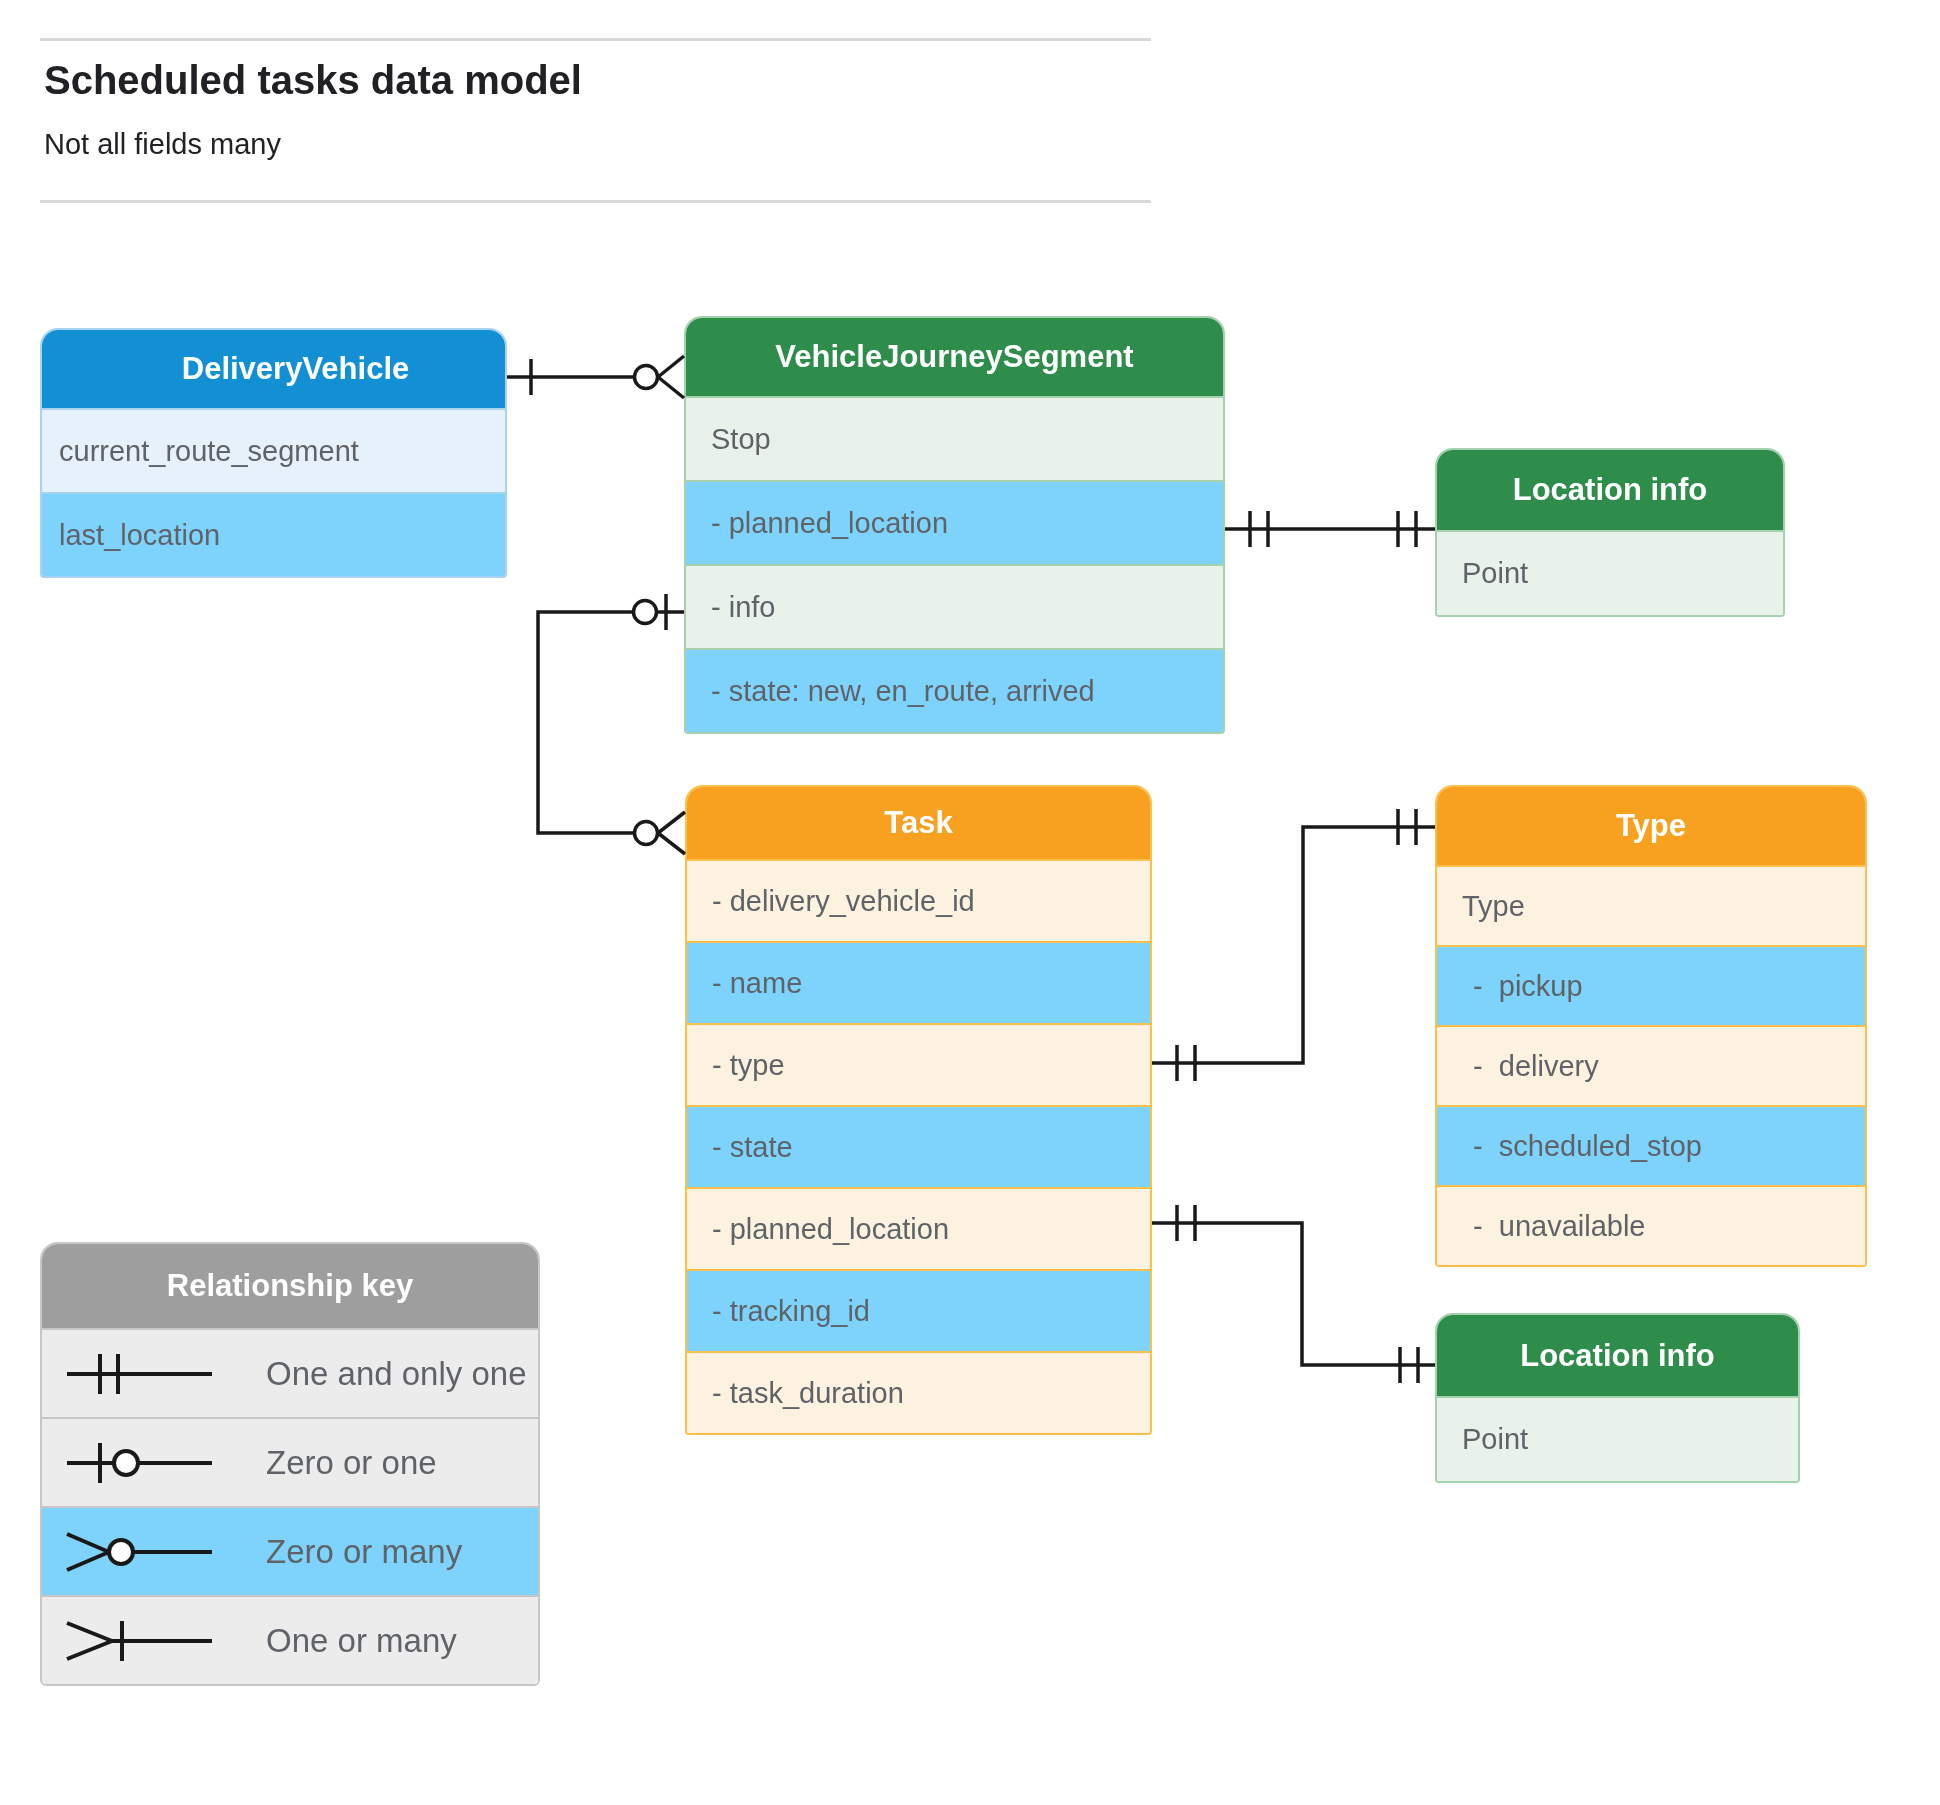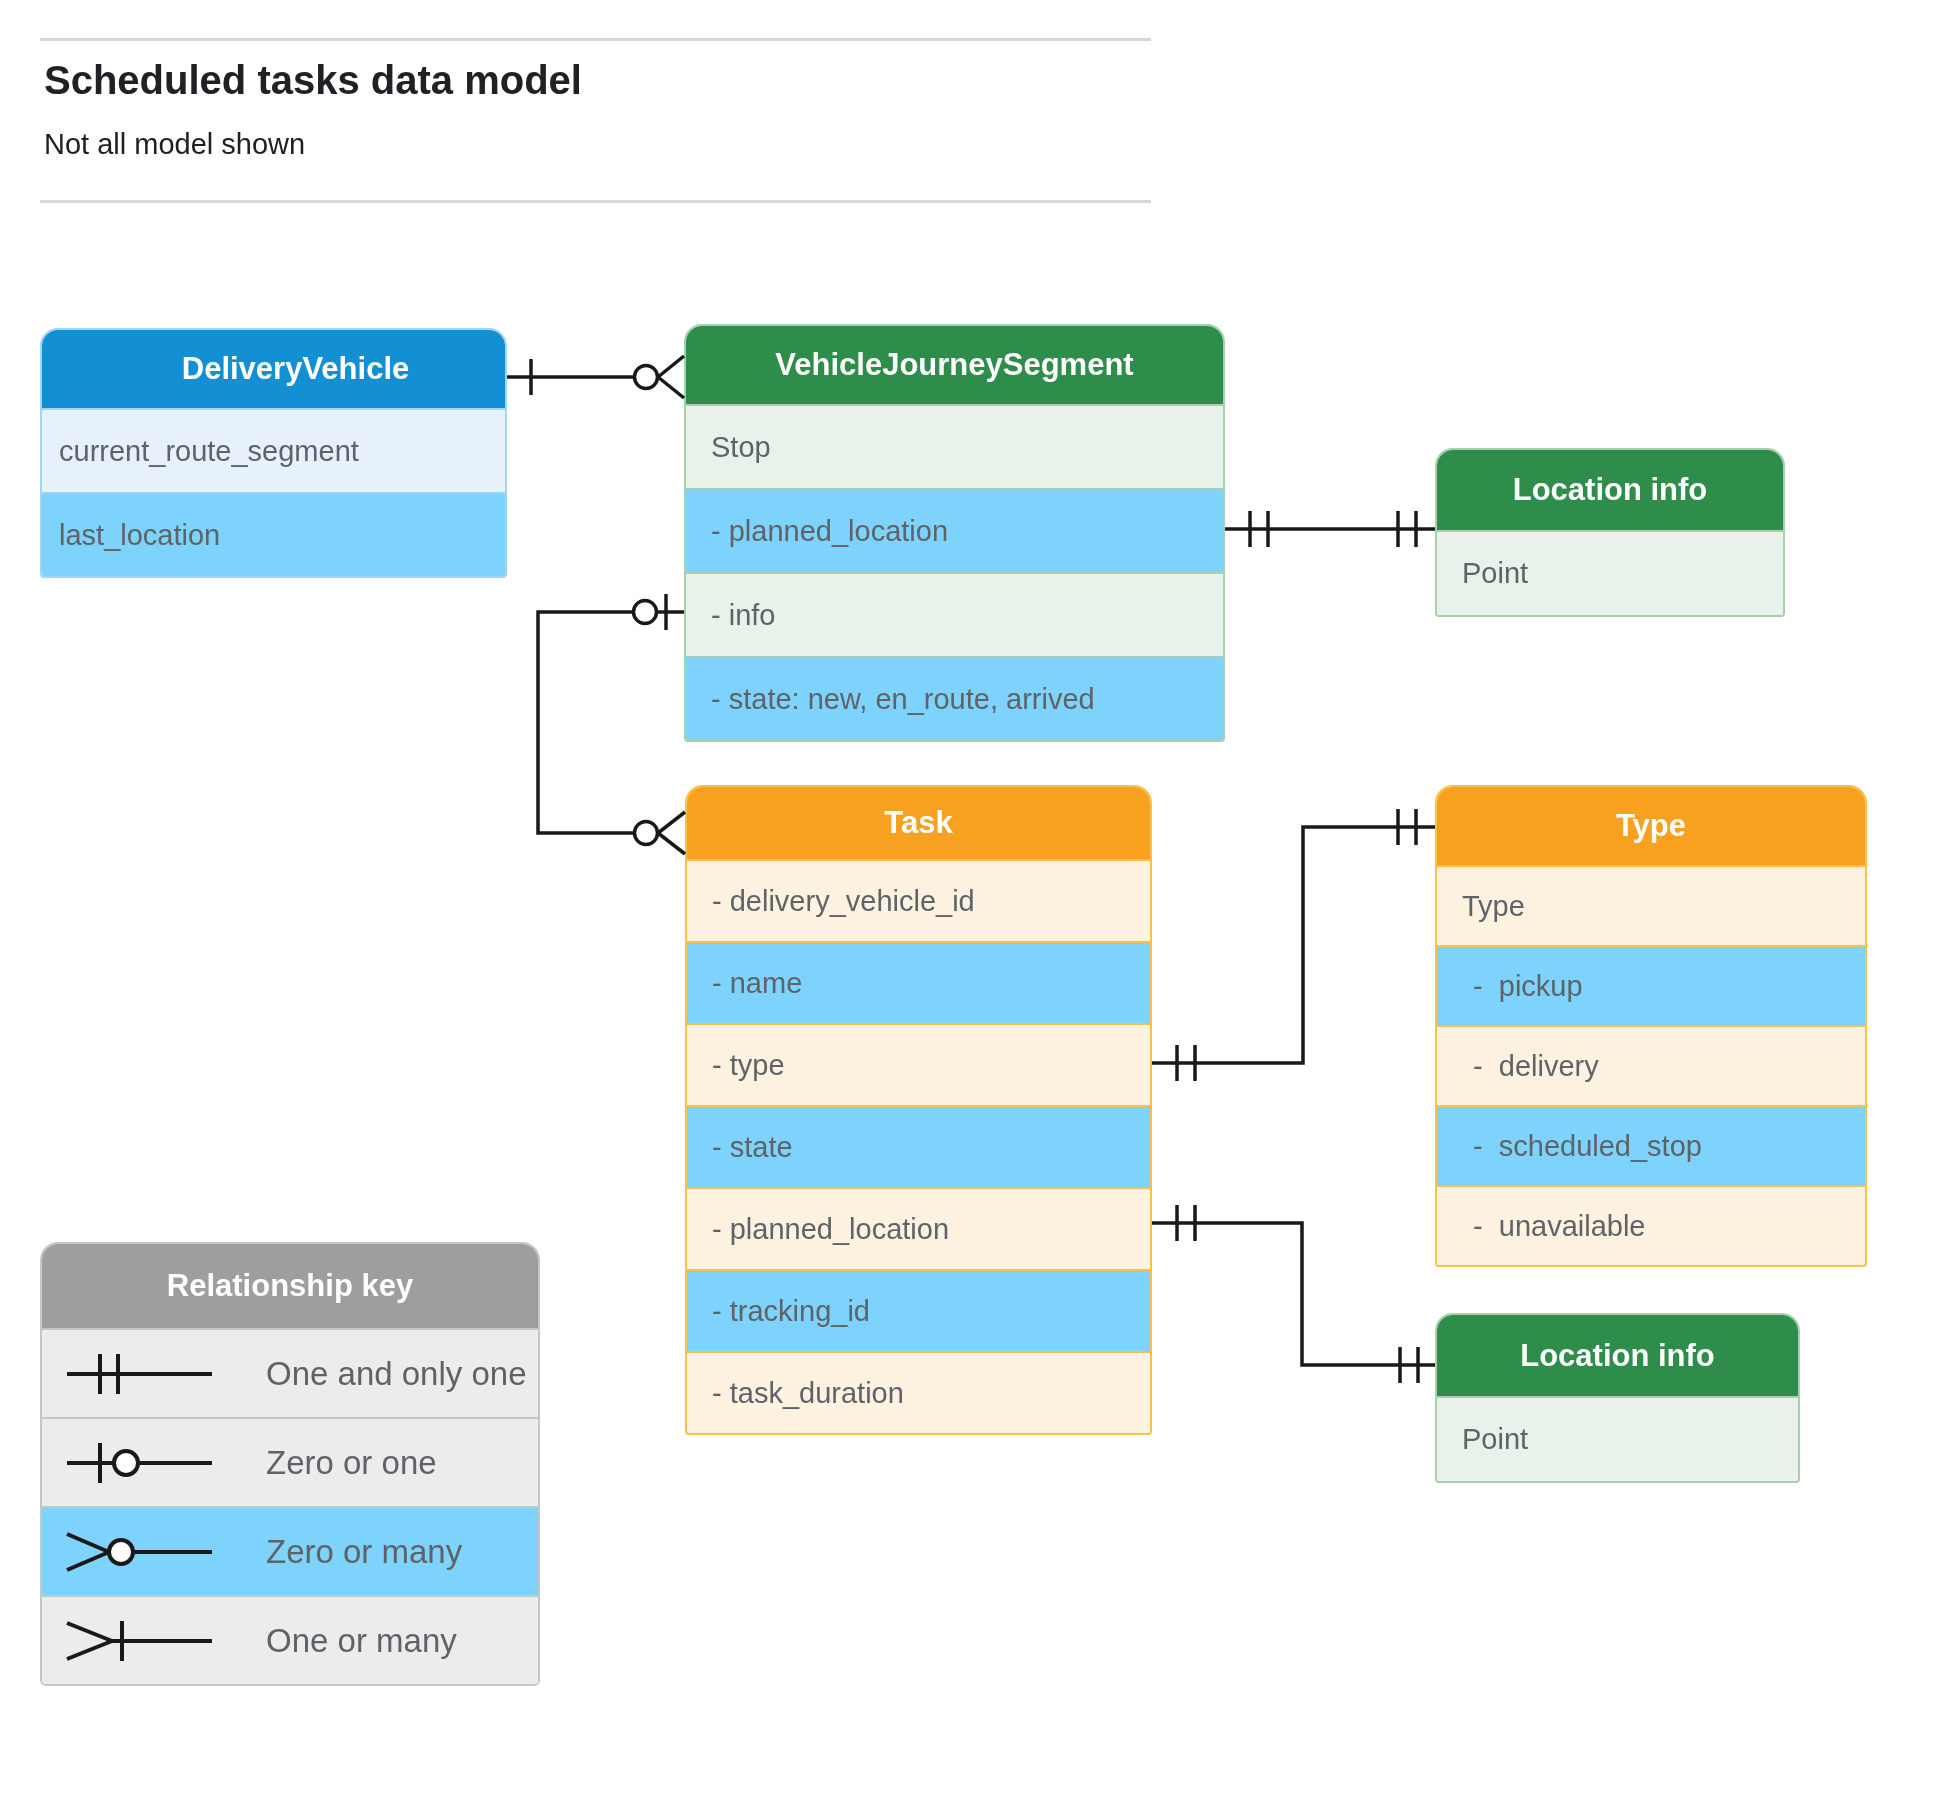--- a/index.html
+++ b/index.html
@@ -42,21 +42,21 @@
   .orange .entity-row.alt{background:var(--orange-row);}
 
   .gray{border-color:var(--gray-border);}
   .gray .entity-header{background:var(--gray-header);}
   .gray .entity-row{border-color:var(--gray-border);}
   .gray .entity-row.alt{background:var(--gray-row);}
 
   #e-dv{left:40px; top:328px; width:467px;}
   #e-dv .entity-header{height:78px;padding-left:44px;} #e-dv .entity-row{height:82px;padding-left:17px;}
 
-  #e-vjs{left:684px; top:324px; width:541px;}
+  #e-vjs{left:684px; top:316px; width:541px;}
   #e-vjs .entity-header{height:78px;} #e-vjs .entity-row{height:82px;}
 
   #e-loc1{left:1435px; top:448px; width:350px;}
   #e-loc1 .entity-header{height:80px;} #e-loc1 .entity-row{height:83px;}
 
   #e-task{left:685px; top:785px; width:467px;}
   #e-task .entity-header{height:72px;} #e-task .entity-row{height:80px;}
 
   #e-type{left:1435px; top:785px; width:432px;}
   #e-type .entity-header{height:78px;} #e-type .entity-row{height:78px;}
@@ -76,21 +76,21 @@
   .legend-symbol path{stroke:var(--line); stroke-width:4; fill:none;}
   .legend-symbol circle{stroke:var(--line); stroke-width:4; fill:#ffffff;}
 </style>
 </head>
 <body>
 
 <div id="canvas">
 
   <div class="rule" style="top:38px;"></div>
   <div id="page-title">Scheduled tasks data model</div>
-  <div id="page-subtitle">Not all model shown</div>
+  <div id="page-subtitle">Not all fields many</div>
   <div class="rule" style="top:200px;"></div>
 
   <div class="entity blue" id="e-dv">
     <div class="entity-header">DeliveryVehicle</div>
     <div class="entity-row alt">current_route_segment</div>
     <div class="entity-row">last_location</div>
   </div>
 
   <div class="entity green" id="e-vjs">
     <div class="entity-header">VehicleJourneySegment</div>

